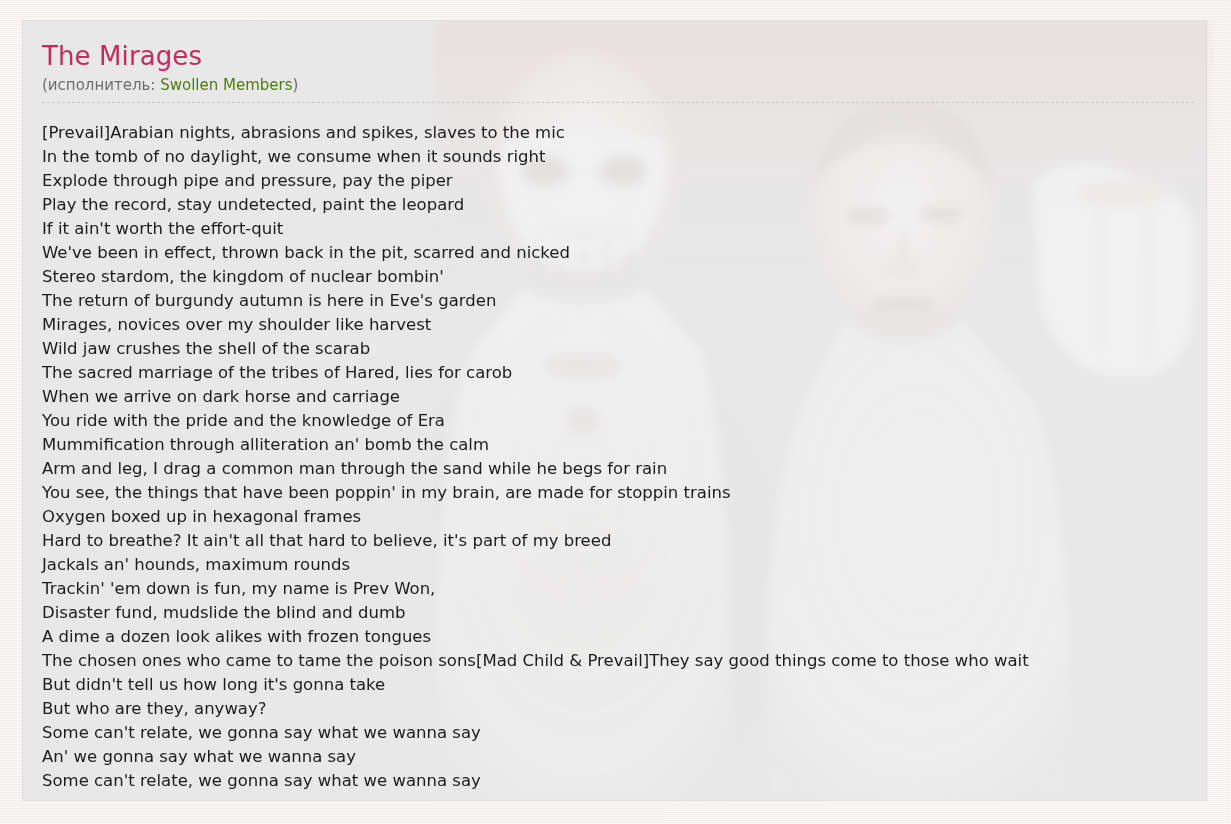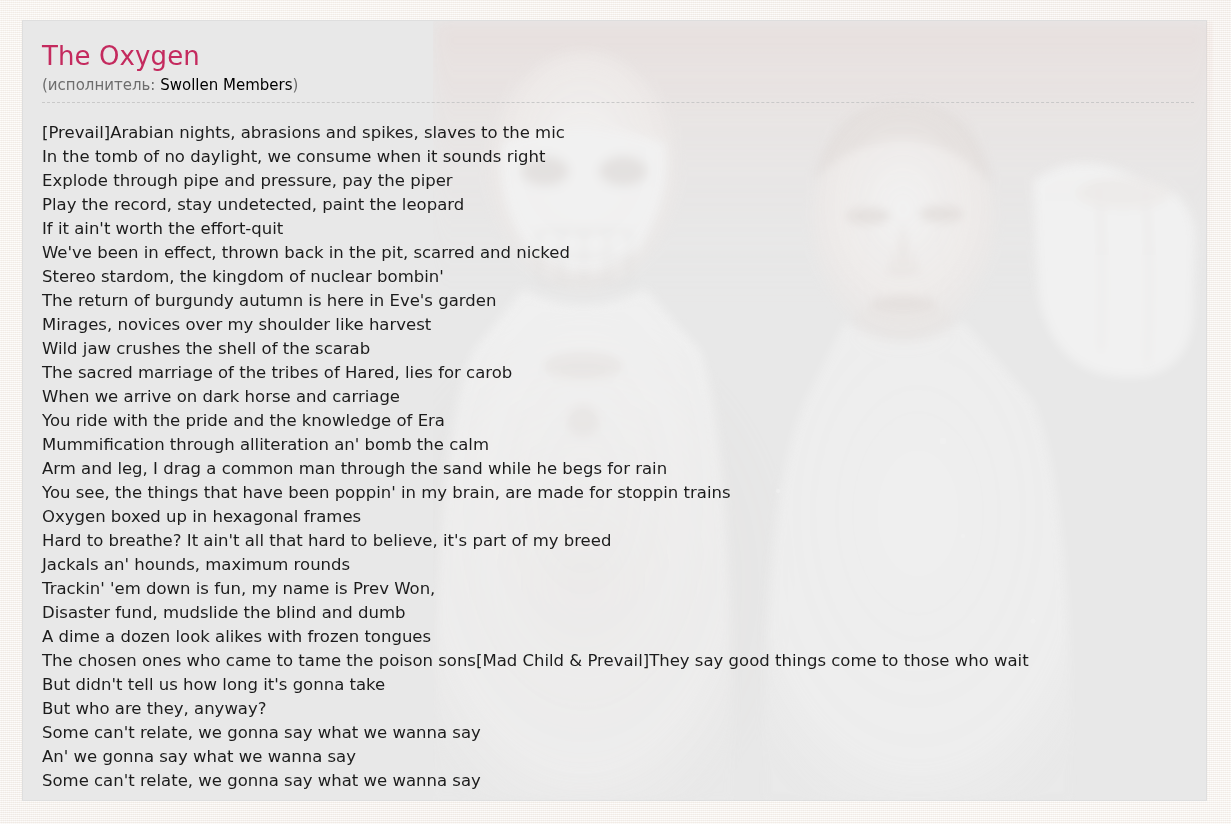--- a/index.html
+++ b/index.html
@@ -77,21 +77,21 @@
   #artist-line {
     margin-top: 5px;
     font-size: 15px;
     line-height: 19px;
     color: #6d6d6d;
     padding-bottom: 7px;
     border-bottom: 1px dashed #c9c9c9;
     white-space: nowrap;
   }
   #artist-link {
-    color: #000000;
+    color: #4d7c0f;
     text-decoration: none;
     cursor: pointer;
   }
 
   
   #lyrics-body {
     position: absolute;
     left: 19px;
     top: 100px;
     width: 1212px;
@@ -207,21 +207,21 @@
         <g fill="#ffffff" opacity="0.65">
           <circle cx="510" cy="420" r="3"></circle>
           <circle cx="530" cy="515" r="2"></circle>
           <circle cx="345" cy="470" r="2"></circle>
           <circle cx="600" cy="600" r="2.5"></circle>
         </g>
       </svg>
     </div>
 
     <div id="header-block">
-      <h1 id="song-title">The Oxygen</h1>
+      <h1 id="song-title">The Mirages</h1>
       <div id="artist-line"><span>(исполнитель: </span><a href="#" id="artist-link">Swollen Members</a><span>)</span></div>
     </div>
 
     <div id="lyrics-body">
         <div class="lyric-line">[Prevail]Arabian nights, abrasions and spikes, slaves to the mic</div>
         <div class="lyric-line">In the tomb of no daylight, we consume when it sounds right</div>
         <div class="lyric-line">Explode through pipe and pressure, pay the piper</div>
         <div class="lyric-line">Play the record, stay undetected, paint the leopard</div>
         <div class="lyric-line">If it ain't worth the effort-quit</div>
         <div class="lyric-line">We've been in effect, thrown back in the pit, scarred and nicked</div>

